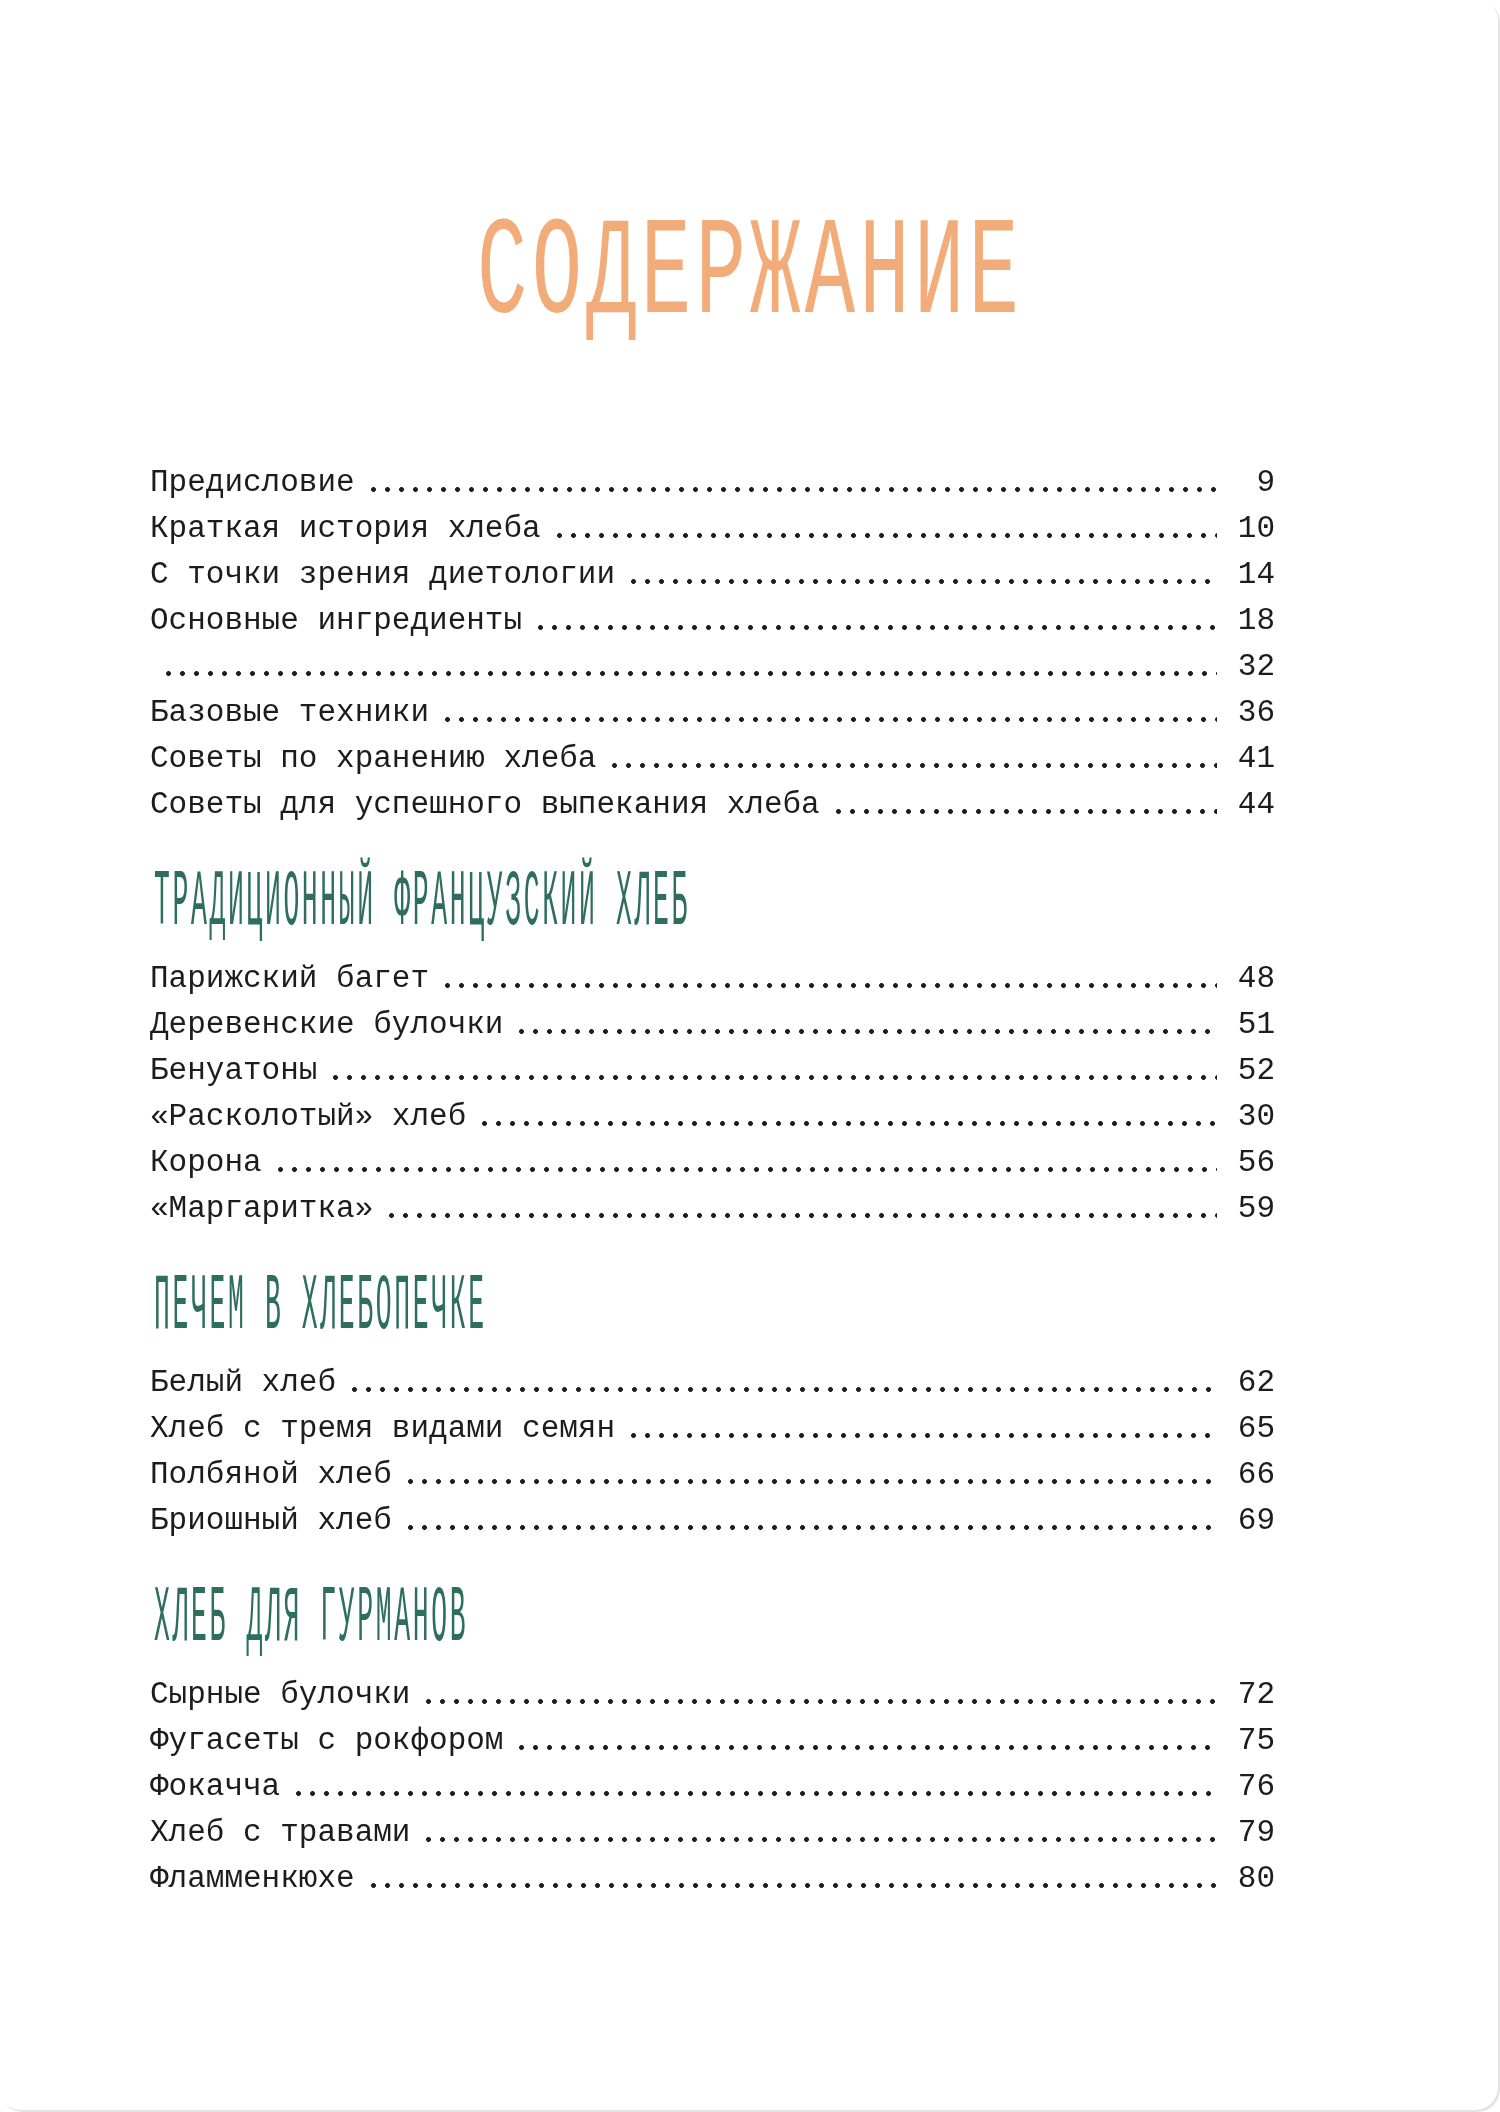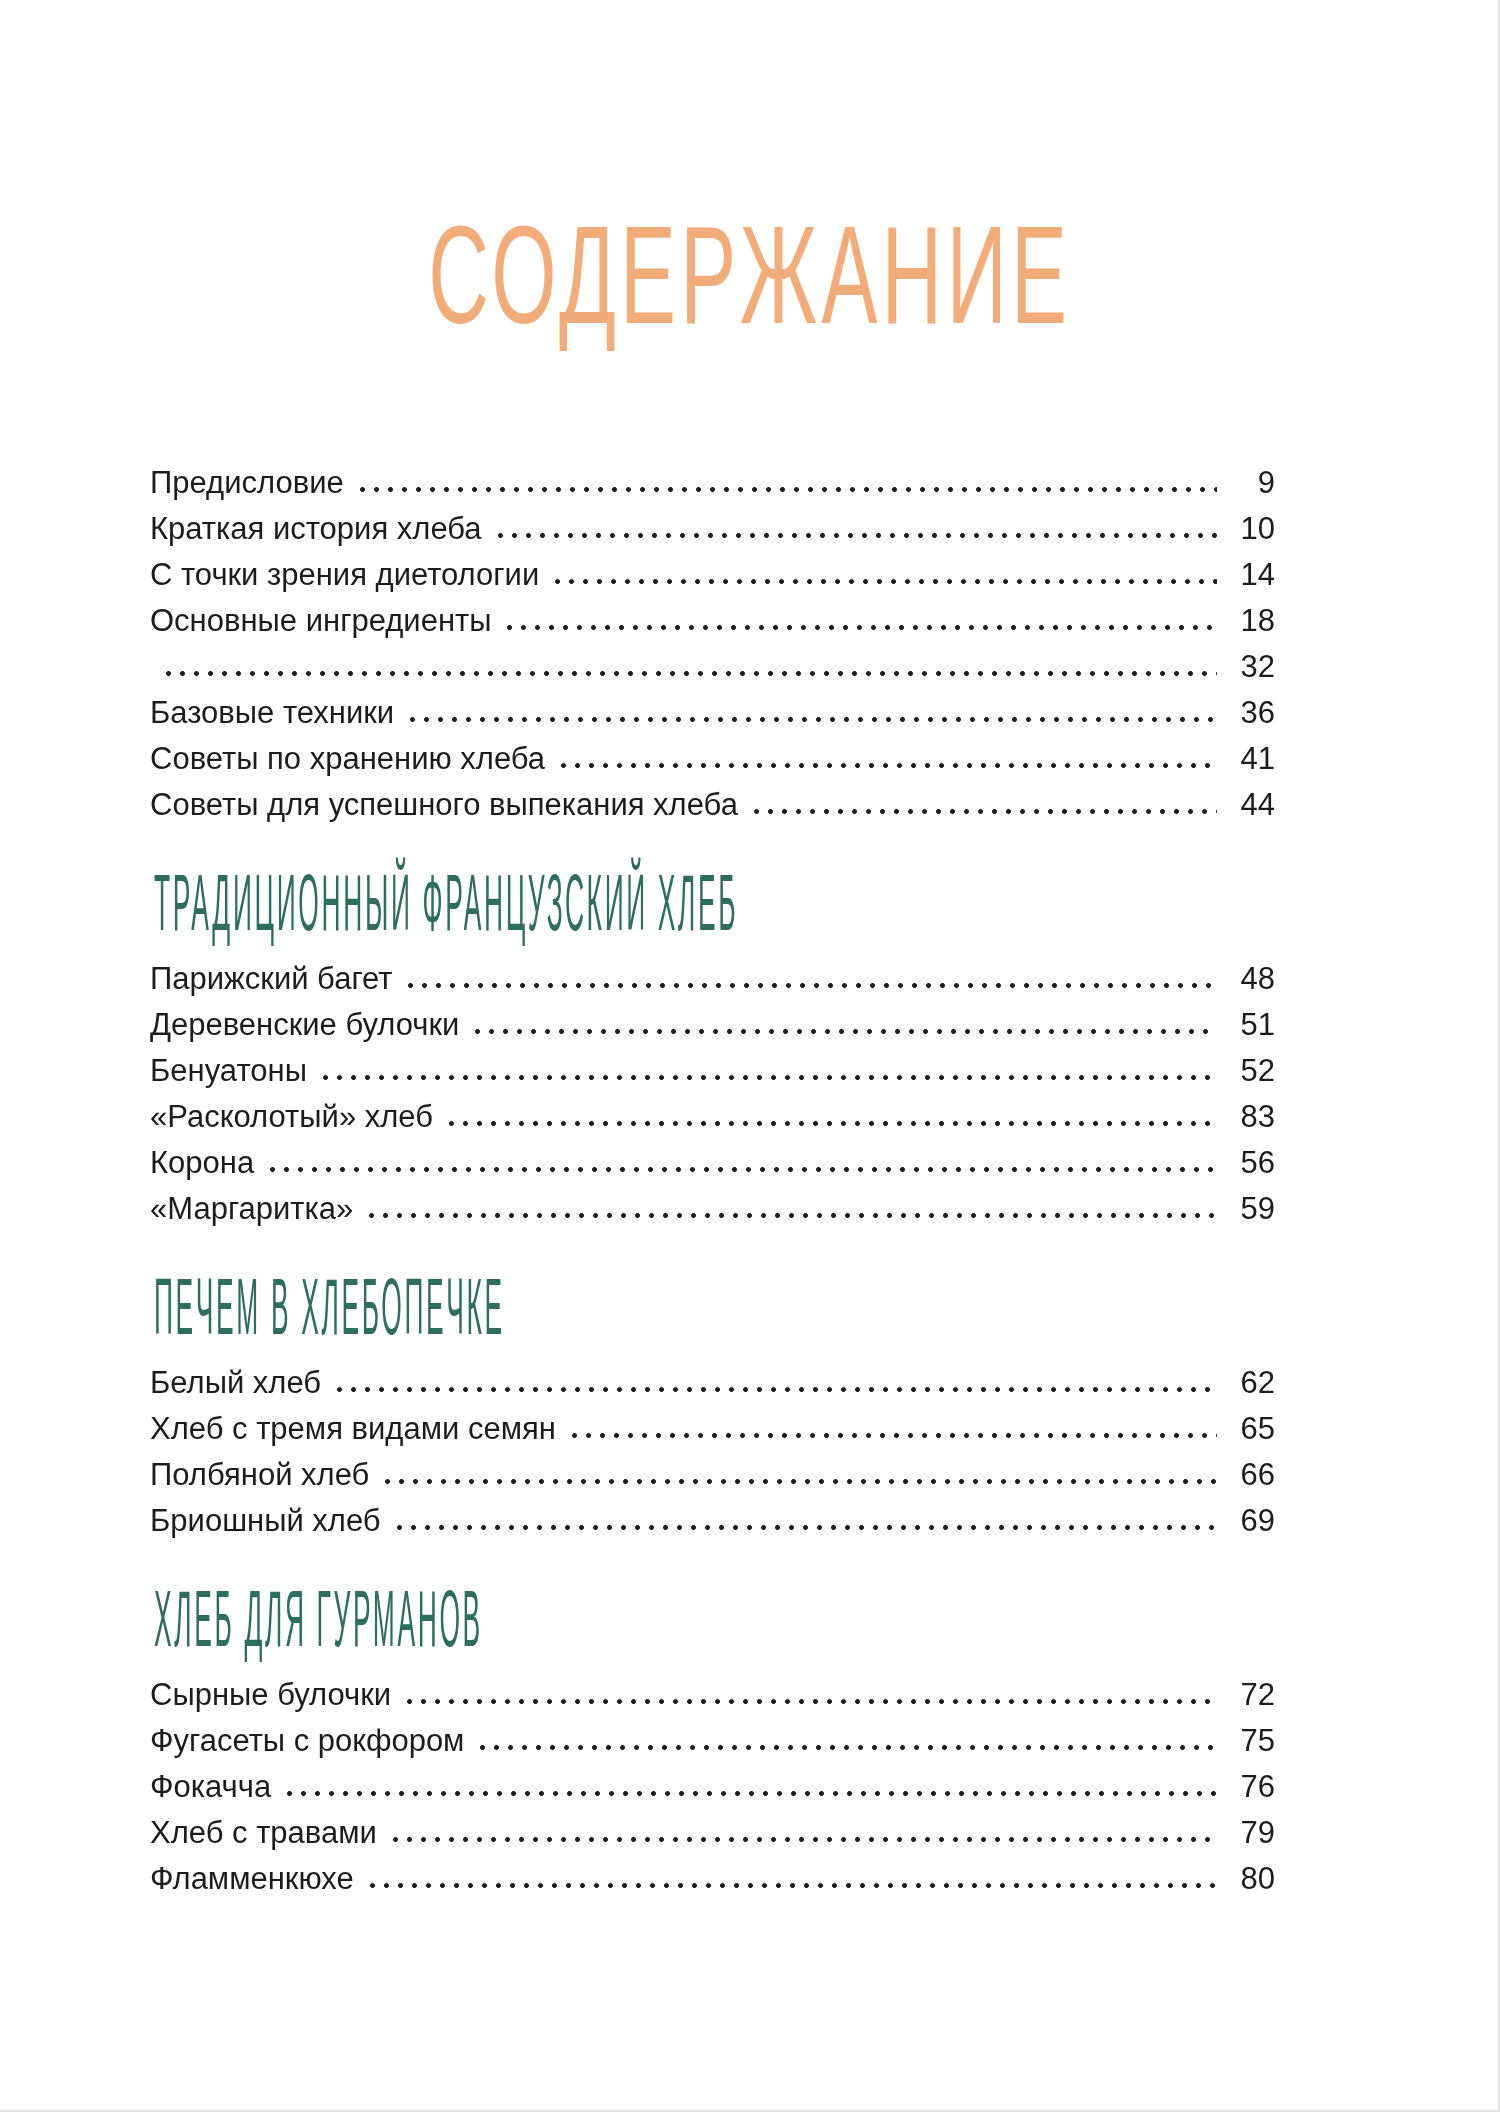--- a/index.html
+++ b/index.html
@@ -6,23 +6,24 @@
     margin: 0;
     padding: 0;
     background: #ffffff;
   }
   .page {
     position: relative;
     width: 1500px;
     height: 2112px;
     background: #ffffff;
     overflow: hidden;
-    font-family: Liberation Sans, sans-serif;
+    font-family: Liberation Mono, monospace;
     color: #1c1c1c;
     box-shadow: inset -2px -2px 0 #e3e3e3;
+    border-radius: 23px;
   }
   
   h1.toc-title {
     margin: 205px 0 0 0;
     padding: 0;
     height: 140px;
     line-height: 1;
     text-align: center;
     font-weight: normal;
   }
@@ -165,21 +166,21 @@
 
   <div class="toc-row">
     <span class="toc-label">Бенуатоны</span>
     <span class="toc-leader"></span>
     <span class="toc-page">52</span>
   </div>
 
   <div class="toc-row">
     <span class="toc-label">«Расколотый» хлеб</span>
     <span class="toc-leader"></span>
-    <span class="toc-page">83</span>
+    <span class="toc-page">30</span>
   </div>
 
   <div class="toc-row">
     <span class="toc-label">Корона</span>
     <span class="toc-leader"></span>
     <span class="toc-page">56</span>
   </div>
 
   <div class="toc-row">
     <span class="toc-label">«Маргаритка»</span>

